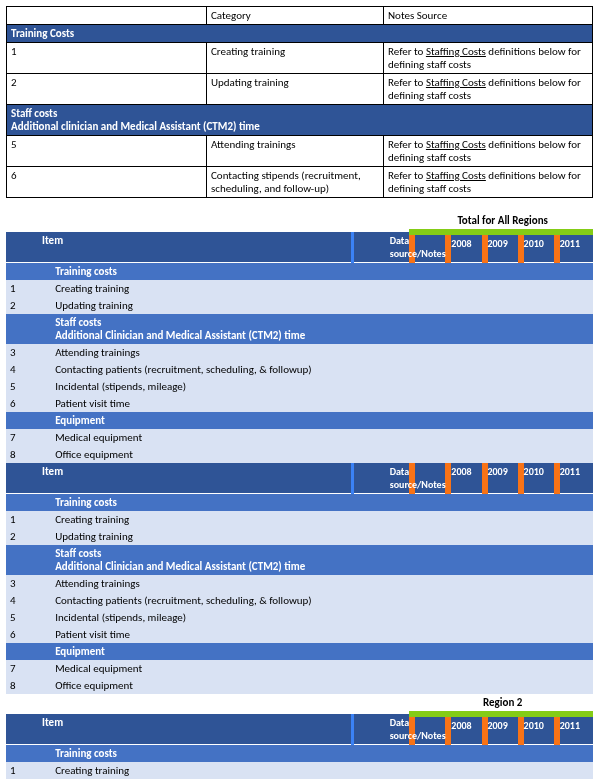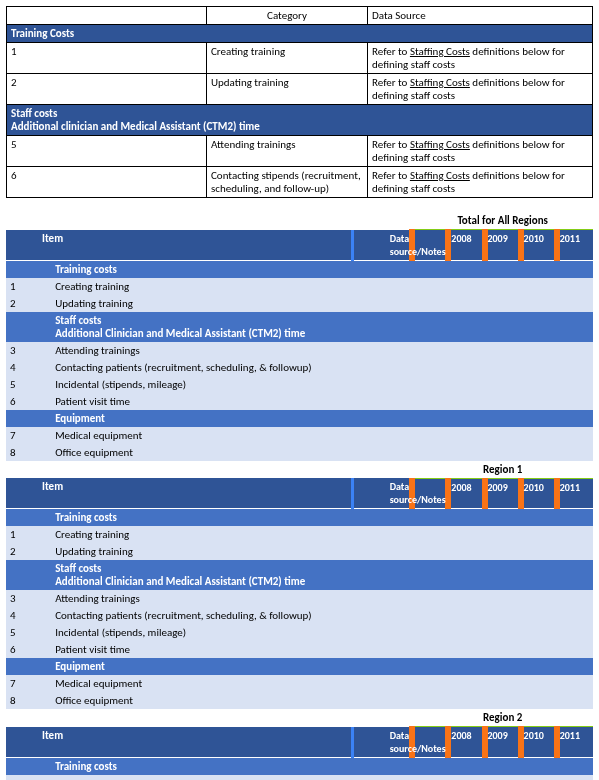--- a/index.html
+++ b/index.html
@@ -12,40 +12,40 @@
     background: #fff;
     width: 599px;
   }
   table { border-collapse: collapse; width: 100%; }
   td, th { vertical-align: top; }
 
   
   .def { border: 1px solid #000; table-layout: fixed; }
   .def td, .def th { border: 1px solid #000; padding: 2px 4px; font-size: 11px; }
   .def .blank-hdr { width: 200px; }
-  .def .cat-col { width: 161px; text-align: center; }
+  .def .cat-col { width: 177px; }
   .def .section-hdr {
     background: #2f5496;
     color: #fff;
     font-weight: bold;
     padding: 2px 4px;
   }
   .underline { text-decoration: underline; text-align: center; }
 
   
   .ctab { width: 100%; border-collapse: collapse; table-layout: fixed; }
   .ctab td, .ctab th { font-size: 11px; padding: 2px 4px; }
   .col-item { width: 45px; }
   .col-desc { width: 300px; }
   .col-notes { width: 60px; }
   .col-year { width: 36px; }
 
   .super-hdr td { text-align: left; font-weight: bold; }
   .super-hdr .lbl {
-    border-bottom: 1px solid #84cc16;
+    border-bottom: 6px solid #84cc16;
     text-align: center;
   }
 
   .hdr-row td {
     background: #2f5496;
     color: #fff;
     font-weight: bold;
     border-bottom: 1px solid #fff;
     padding-left: 36px;
   }
@@ -69,21 +69,21 @@
   .gap { height: 14px; }
 </style>
 </head>
 <body>
 
 <table class="def">
   <tbody>
       <tr>
     <td class="blank-hdr"></td>
     <td class="cat-col">Category</td>
-    <td>Data Source</td>
+    <td>Notes Source</td>
   </tr>
   <tr>
     <td class="section-hdr" colspan="3">Training Costs</td>
   </tr>
   <tr>
     <td>1</td>
     <td>Creating training</td>
     <td><span>Refer to </span><span class="underline">Staffing Costs</span><span> definitions below for defining staff costs</span></td>
   </tr>
   <tr>
@@ -190,24 +190,20 @@
     <col class="col-item">
       <col class="col-desc">
       <col class="col-notes">
     <col class="col-year">
       <col class="col-year">
       <col class="col-year">
       <col class="col-year">
       <col class="col-year">
   </colgroup>
   <tbody>
-      <tr class="super-hdr">
-    <td colspan="3"></td>
-    <td colspan="5" class="lbl">Region 1</td>
-  </tr>
   <tr class="hdr-row">
     <td>Item</td>
     <td></td>
     <td class="notes" style="text-align:right">Data source/Notes</td>
     <td class="yr">2008</td>
     <td class="yr">2009</td>
     <td class="yr">2010</td>
     <td class="yr">2011</td>
     <td class="yr">2012</td>
   </tr>

